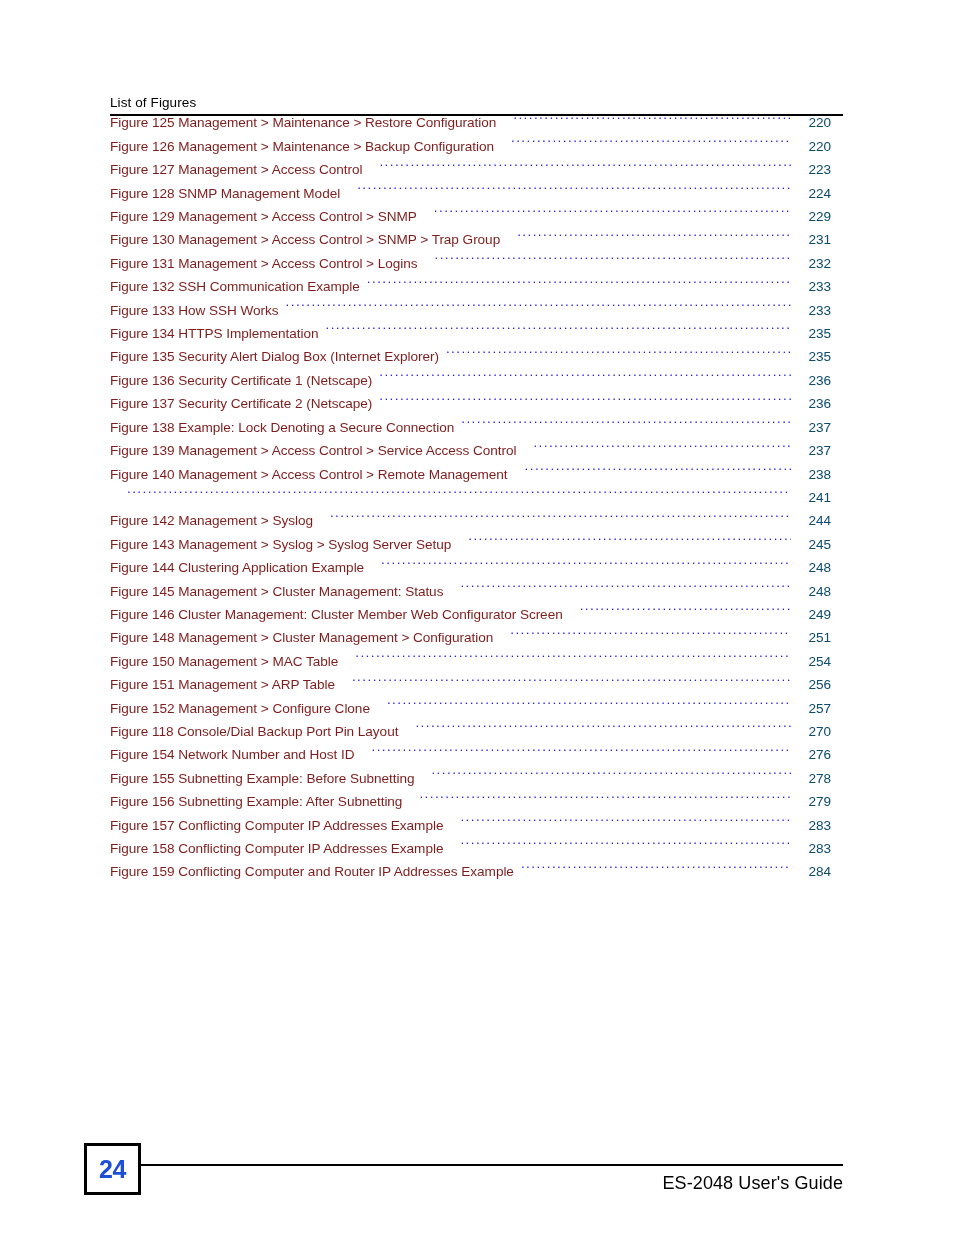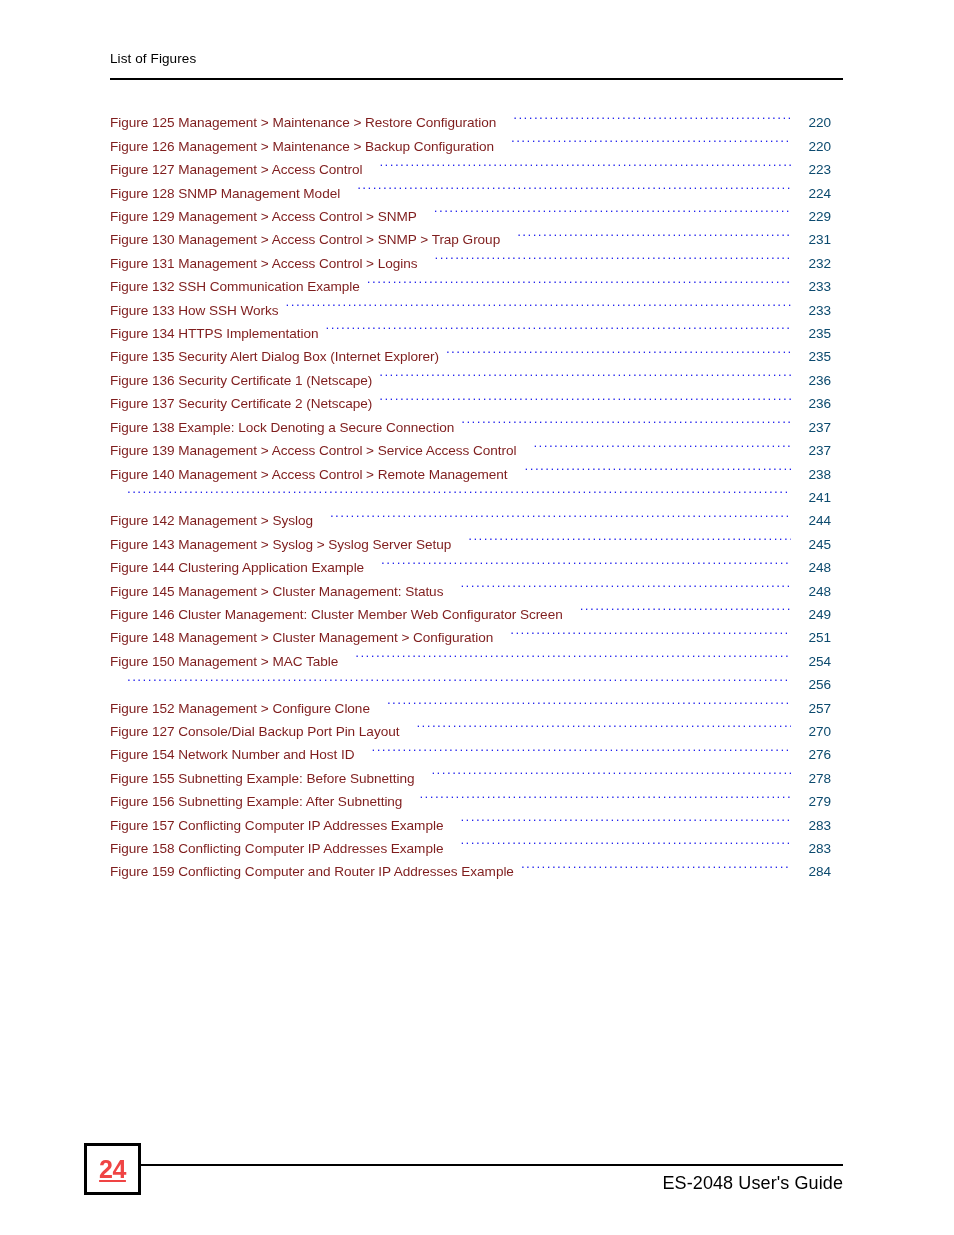--- a/index.html
+++ b/index.html
@@ -19,22 +19,23 @@
   .page-header {
     position: absolute;
     left: 110px;
     top: 50px;
     width: 733px;
   }
   .page-header .header-title {
     font-size: 13.5px;
     color: #000000;
     line-height: 18px;
-    padding-bottom: 10px;
+    padding-bottom: 2px;
     letter-spacing: 0.1px;
+    margin-top: 44px;
   }
   .page-header .header-rule {
     height: 2px;
     background: #000000;
     width: 100%;
   }
 
   
   .lof {
     position: absolute;
@@ -106,24 +107,23 @@
     height: 52px;
     border: 3px solid #000000;
     box-sizing: border-box;
     display: flex;
     align-items: center;
     justify-content: center;
   }
   .footer-pagebox .page-number {
     font-size: 25px;
     font-weight: bold;
-    color: #ef4444;
+    color: #1d4ed8;
     line-height: 1;
     letter-spacing: -0.5px;
-    text-decoration: underline;
   }
   .footer-rule {
     position: absolute;
     left: 141px;
     top: 21px;
     width: 702px;
     height: 1.6px;
     background: #000000;
   }
   .footer-guide {
@@ -282,32 +282,33 @@
       <span class="entry-leader"></span>
       <span class="entry-page">251</span>
     </div>
     <div class="lof-entry">
       <span class="entry-title">Figure 150 Management &gt; MAC Table</span>
       <span class="entry-gap wide"></span>
       <span class="entry-leader"></span>
       <span class="entry-page">254</span>
     </div>
     <div class="lof-entry">
+      <span class="entry-title">Figure 151 Management &gt; ARP Table</span>
       <span class="entry-gap wide"></span>
       <span class="entry-leader"></span>
       <span class="entry-page">256</span>
     </div>
     <div class="lof-entry">
       <span class="entry-title">Figure 152 Management &gt; Configure Clone</span>
       <span class="entry-gap wide"></span>
       <span class="entry-leader"></span>
       <span class="entry-page">257</span>
     </div>
     <div class="lof-entry">
-      <span class="entry-title">Figure 127 Console/Dial Backup Port Pin Layout</span>
+      <span class="entry-title">Figure 118 Console/Dial Backup Port Pin Layout</span>
       <span class="entry-gap wide"></span>
       <span class="entry-leader"></span>
       <span class="entry-page">270</span>
     </div>
     <div class="lof-entry">
       <span class="entry-title">Figure 154 Network Number and Host ID</span>
       <span class="entry-gap wide"></span>
       <span class="entry-leader"></span>
       <span class="entry-page">276</span>
     </div>

